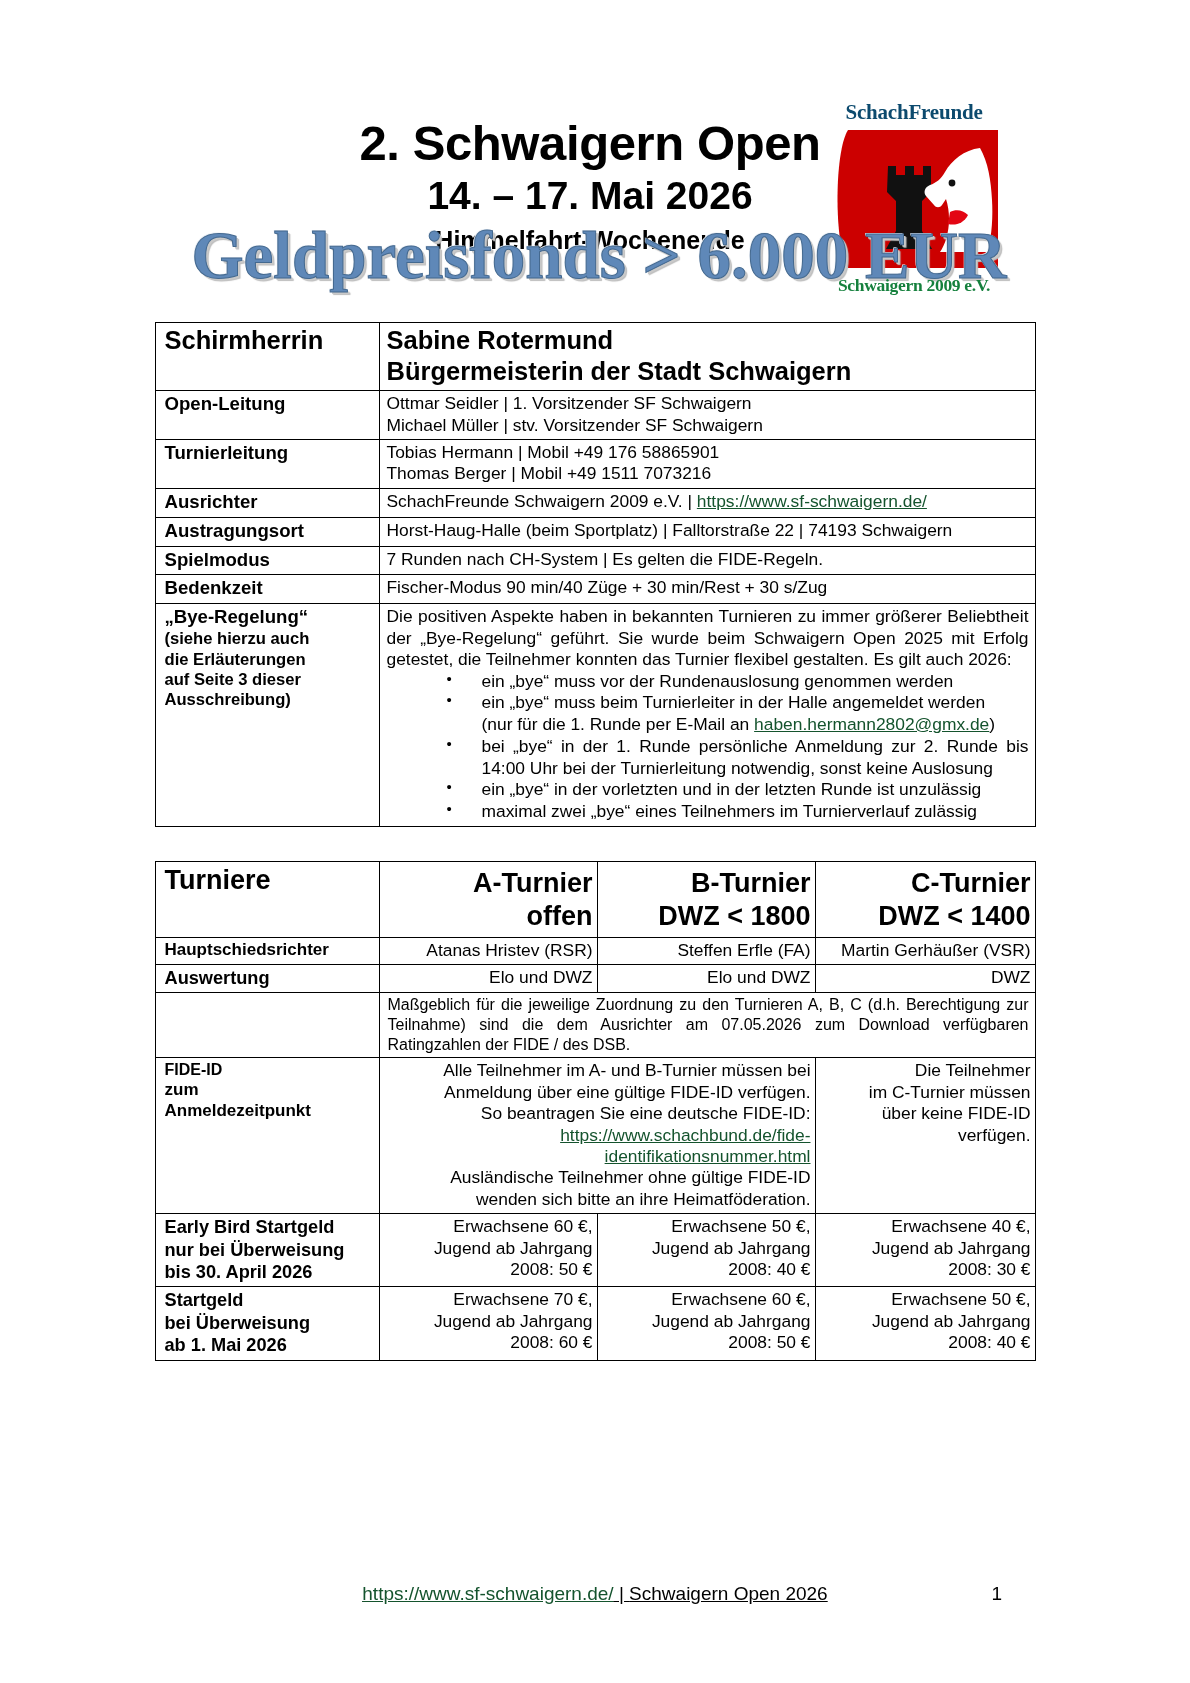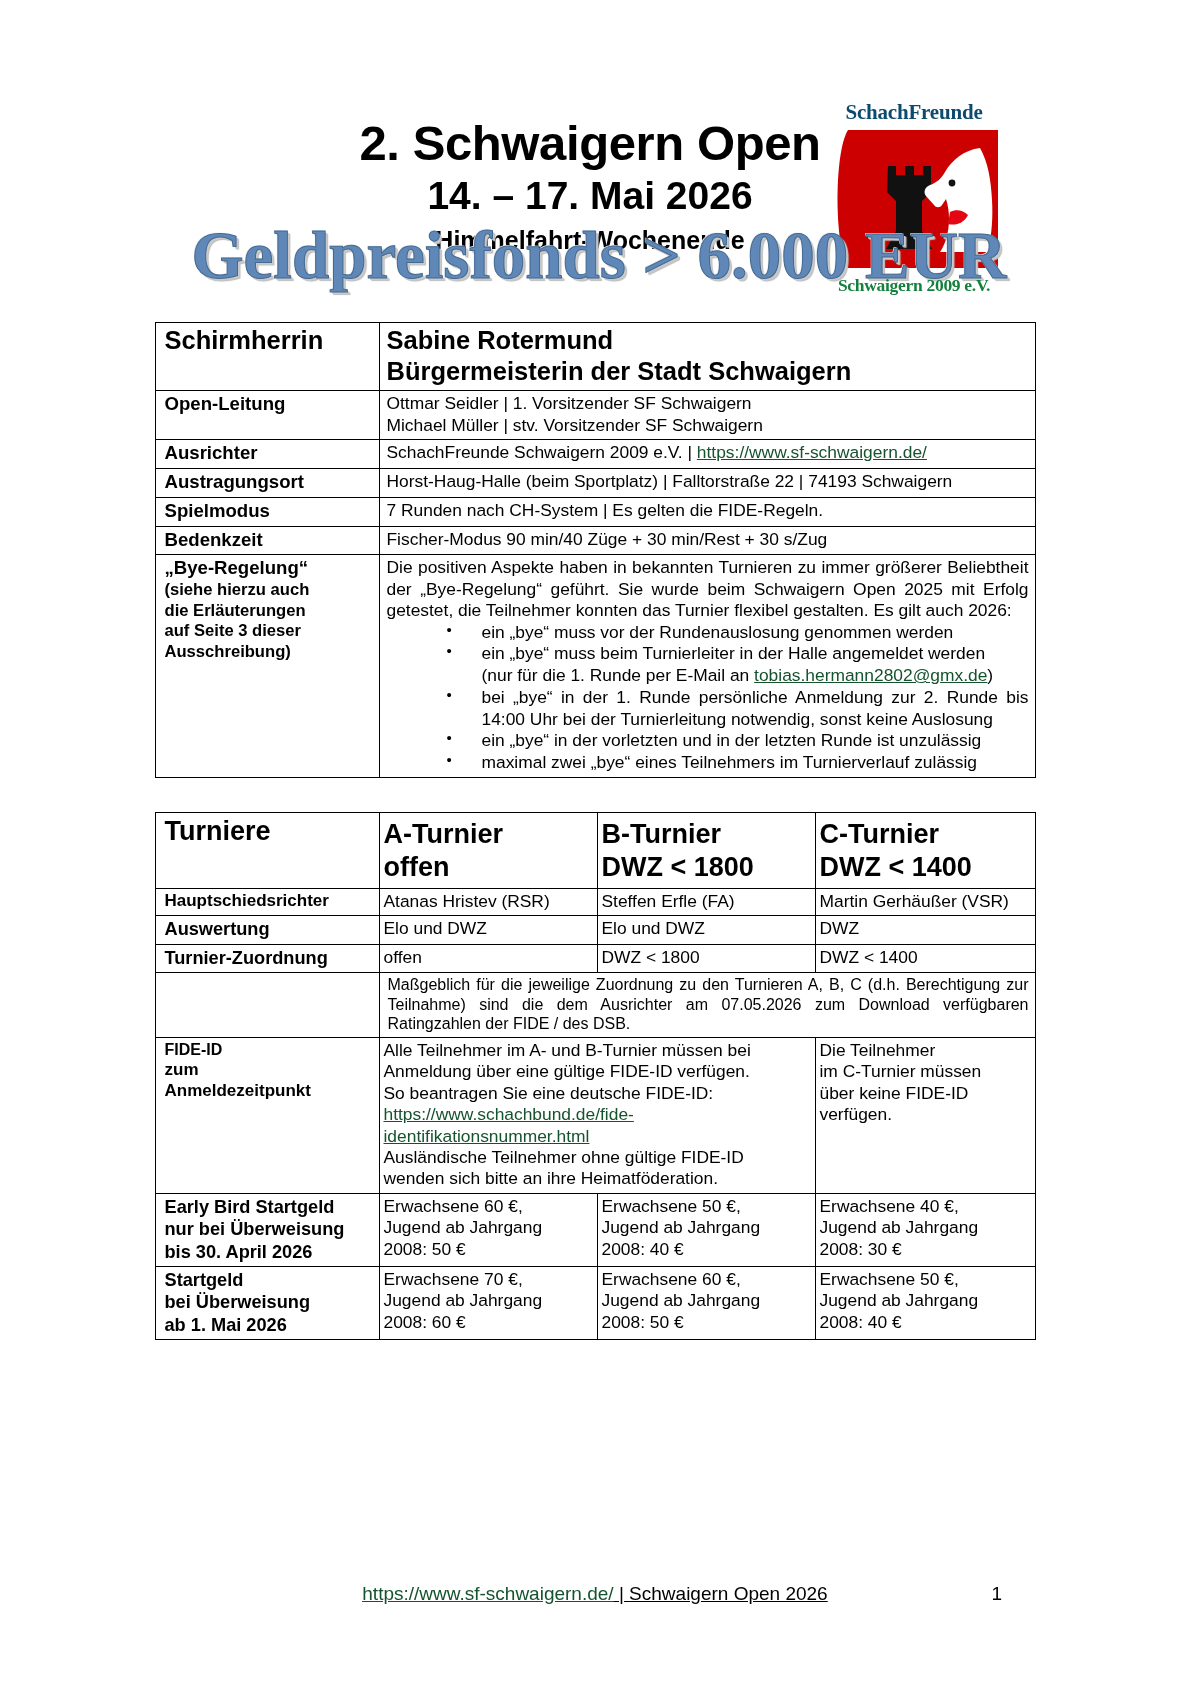--- a/index.html
+++ b/index.html
@@ -189,21 +189,21 @@
   }
   ul.bye li span.lastline { display: block; text-align: left; }
   a.link {
     color: #14532d;
     text-decoration: underline;
   }
 
   
   #table-tourn { width: 880px; margin-top: 34px; }
   #table-tourn td {
-    text-align: left;
+    text-align: right;
     font-size: 17.4px;
     padding: 2px 4px 3px 4px;
   }
   #table-tourn td.rowlbl {
     text-align: left;
     font-weight: bold;
     font-size: 18.2px;
     padding-left: 9px;
   }
   #table-tourn td.rowlbl.sm {
@@ -296,20 +296,27 @@
         </td>
       </tr>
       <tr>
         <td class="lbl">Open-Leitung</td>
         <td class="val two-line">
           <div>Ottmar Seidler | 1. Vorsitzender SF Schwaigern</div>
           <div>Michael Müller | stv. Vorsitzender SF Schwaigern</div>
         </td>
       </tr>
       <tr>
+        <td class="lbl">Turnierleitung</td>
+        <td class="val two-line">
+          <div>Tobias Hermann | Mobil +49 176 58865901</div>
+          <div>Thomas Berger | Mobil +49 1511 7073216</div>
+        </td>
+      </tr>
+      <tr>
         <td class="lbl">Ausrichter</td>
         <td class="val"><span>SchachFreunde Schwaigern 2009 e.V. | </span><a class="link" href="#">https://www.sf-schwaigern.de/</a></td>
       </tr>
       <tr>
         <td class="lbl">Austragungsort</td>
         <td class="val">Horst-Haug-Halle (beim Sportplatz) | Falltorstraße 22 | 74193 Schwaigern</td>
       </tr>
       <tr>
         <td class="lbl">Spielmodus</td>
         <td class="val">7 Runden nach CH-System | Es gelten die FIDE-Regeln.</td>
@@ -323,21 +330,21 @@
           <div style="font-size:18.6px">„Bye-Regelung“</div>
           <div>(siehe hierzu auch</div>
           <div>die Erläuterungen</div>
           <div>auf Seite 3 dieser</div>
           <div>Ausschreibung)</div>
         </td>
         <td class="val justified">
           <p>Die positiven Aspekte haben in bekannten Turnieren zu immer größerer Beliebtheit der „Bye-Regelung“ geführt. Sie wurde beim Schwaigern Open 2025 mit Erfolg getestet, die Teilnehmer konnten das Turnier flexibel gestalten. Es gilt auch 2026:</p>
           <ul class="bye">
             <li><span>ein „bye“ muss vor der Rundenauslosung genommen werden</span></li>
-            <li><span>ein „bye“ muss beim Turnierleiter in der Halle angemeldet werden</span><span class="lastline"><span>(nur für die 1. Runde per E-Mail an </span><a class="link" href="#">tobias.hermann2802@gmx.de</a><span>)</span></span></li>
+            <li><span>ein „bye“ muss beim Turnierleiter in der Halle angemeldet werden</span><span class="lastline"><span>(nur für die 1. Runde per E-Mail an </span><a class="link" href="#">haben.hermann2802@gmx.de</a><span>)</span></span></li>
             <li><span>bei „bye“ in der 1. Runde persönliche Anmeldung zur 2. Runde bis 14:00 Uhr bei der Turnierleitung notwendig, sonst keine Auslosung</span></li>
             <li><span>ein „bye“ in der vorletzten und in der letzten Runde ist unzulässig</span></li>
             <li><span>maximal zwei „bye“ eines Teilnehmers im Turnierverlauf zulässig</span></li>
           </ul>
         </td>
       </tr>
     </tbody>
   </table>
 
   <table class="doc" id="table-tourn">
@@ -371,26 +378,20 @@
         <td>Martin Gerhäußer (VSR)</td>
       </tr>
 
       <tr>
         <td class="rowlbl">Auswertung</td>
         <td>Elo und DWZ</td>
         <td>Elo und DWZ</td>
         <td>DWZ</td>
       </tr>
 
-      <tr>
-        <td class="rowlbl">Turnier-Zuordnung</td>
-        <td>offen</td>
-        <td>DWZ &lt; 1800</td>
-        <td>DWZ &lt; 1400</td>
-      </tr>
 
       <tr>
         <td style="border-top:none;border-bottom:none"></td>
         <td class="spanall" colspan="3">Maßgeblich für die jeweilige Zuordnung zu den Turnieren A, B, C (d.h. Berechtigung zur Teilnahme) sind die dem Ausrichter am 07.05.2026 zum Download verfügbaren Ratingzahlen der FIDE / des DSB.</td>
       </tr>
 
       <tr>
         <td class="rowlbl">
           <span class="cellline" style="font-size:16px">FIDE-ID</span>
           <span class="cellline" style="font-size:17px">zum</span>

